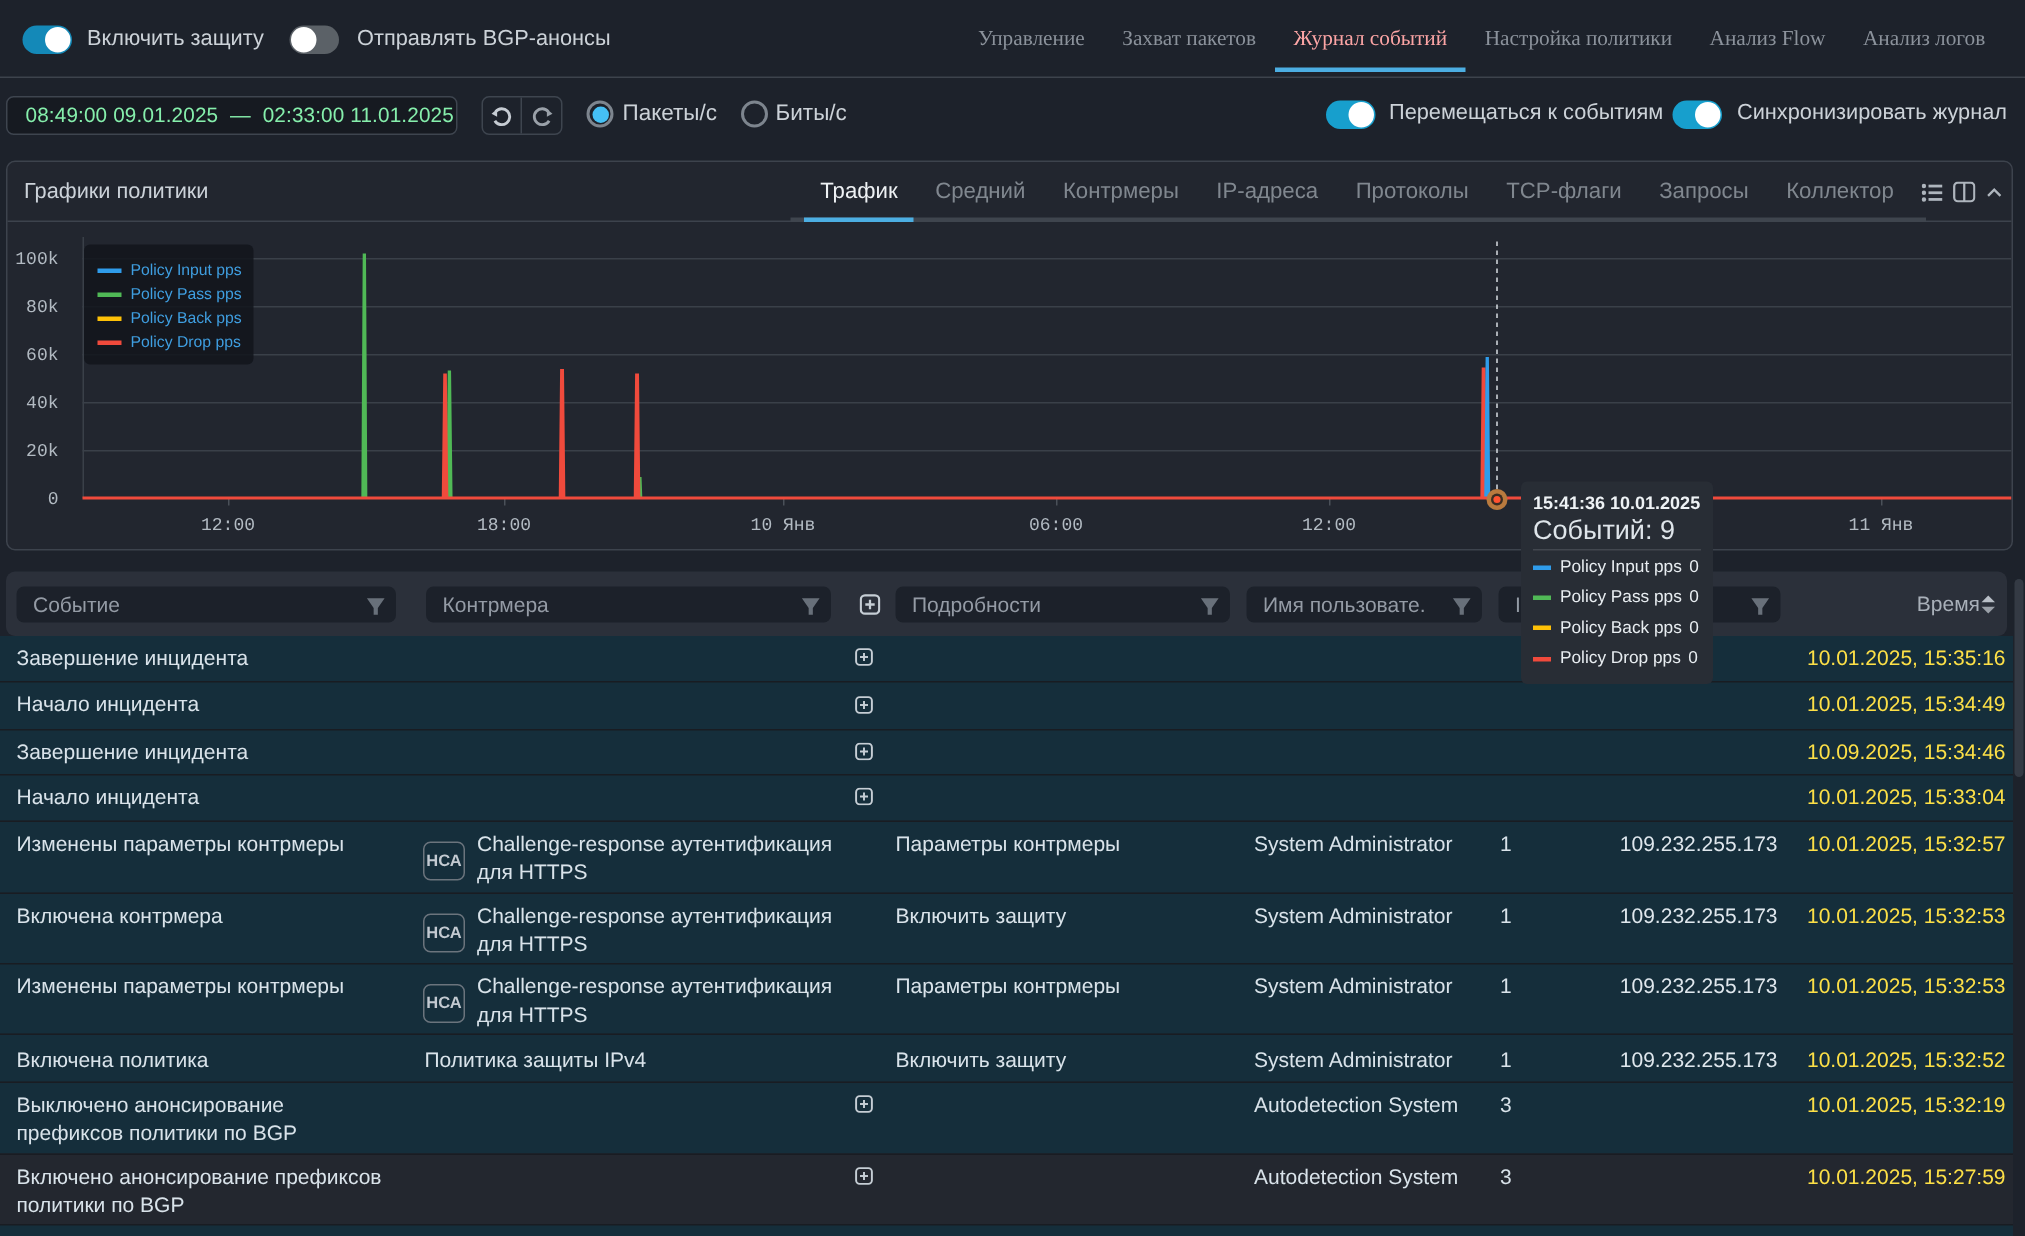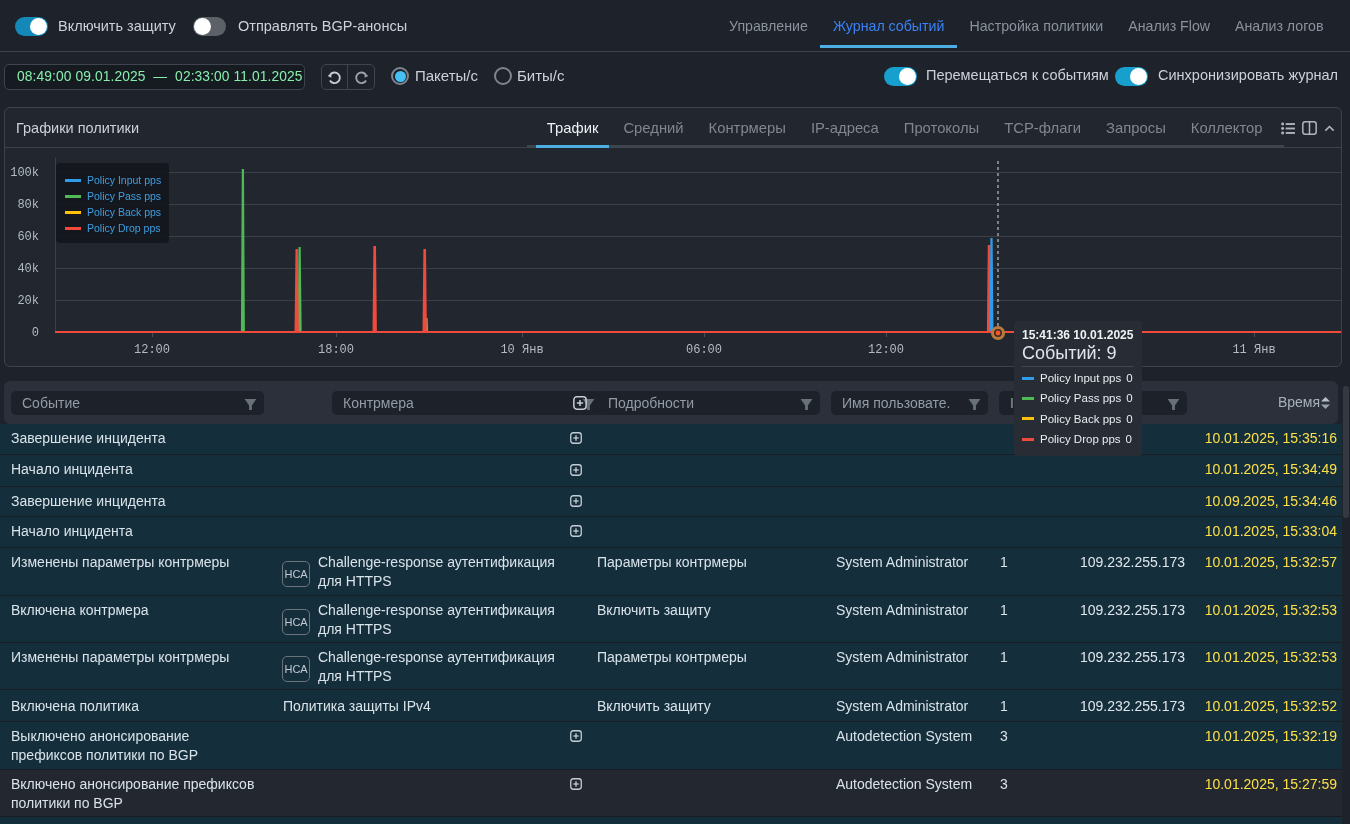--- a/index.html
+++ b/index.html
@@ -7,23 +7,23 @@
     font-family:"Liberation Sans", sans-serif; color:#ccd2d8; }
   
   #topbar { position:absolute; left:0; top:0; width:1350px; height:52px;
     background:#1d222b; border-bottom:1px solid #3d434c; }
   .tgl { position:absolute; width:33px; height:19px; border-radius:10px; }
   .tgl .knob { position:absolute; top:1px; width:17px; height:17px; border-radius:50%; background:#fff; }
   .tgl.on { background:#1489b8; } .tgl.on .knob { right:1px; }
   .tgl.on2 { background:#179fcd; } .tgl.on2 .knob { right:1px; }
   .tgl.off { background:#5b6167; } .tgl.off .knob { left:1px; }
   .tlbl { position:absolute; font-size:14.5px; white-space:nowrap; color:#ccd2d8; }
-  #nav { position:absolute; right:14px; top:0; height:52px; display:flex; align-items:flex-start; }
+  #nav { position:absolute; right:14px; top:0; height:52px; display:flex; align-items:flex-start;font-family:Liberation Serif, serif; }
   #nav .t { padding:0 12.5px; font-size:14.2px; color:#8b929b; line-height:52px; height:52px; white-space:nowrap; }
-  #nav .t.act { color:#3b82f6; position:relative; }
+  #nav .t.act { color:#fca5a5; position:relative; }
   #nav .t.act:after { content:""; position:absolute; left:0; right:0; bottom:4px; height:3px; background:#4caee2; }
   
   #toolbar { position:absolute; left:0; top:53px; width:1350px; height:50px; }
   #dateinput { position:absolute; left:4px; top:11px; width:301px; height:26px;
     background:#161a21; border:1px solid #3e454f; border-radius:5px;
     font-size:13.8px; color:#86efac; line-height:24px; padding-left:12px; white-space:nowrap; letter-spacing:0.1px; }
   #undoredo { position:absolute; left:321px; top:11px; width:54px; height:26px;
     border:1px solid #3e454f; border-radius:5px; display:flex; }
   #undoredo .b { width:50%; display:flex; align-items:center; justify-content:center; }
   #undoredo .b:first-child { border-right:1px solid #3e454f; }
@@ -60,40 +60,41 @@
     background:#2b303a; border-radius:6px; }
   .fin { position:absolute; top:10px; height:24px; background:#1c212a; border-radius:5px;
     font-size:14px; color:#949ba5; line-height:24px; padding-left:11px; }
   .fin svg { position:absolute; right:7px; top:7px; }
   #rows { position:absolute; left:0; top:424px; width:1342px; }
   .row { position:relative; width:100%; background:#152e3b; border-top:1px solid #191c22; }
   .row:first-child { border-top:none; }
   .row.dark { background:#23272f; }
   .row .c { position:absolute; top:5px; font-size:14px; line-height:19px; color:#d9e3ea; }
   .badge { position:absolute; left:282px; top:13px; width:28px; height:26px; border:1px solid #6b747d;
-    border-radius:5px; font-size:11px; color:#c3cad1; display:flex; align-items:center; justify-content:center; }
+    border-radius:5px; font-size:11px; color:#c3cad1; display:flex; align-items:center; justify-content:center;font-weight:bold; }
   .sq { position:absolute; left:570px; top:8px; }
   .time { position:absolute; right:5px; top:5px; font-size:14px; line-height:19px; color:#fde047; }
   .ip { position:absolute; left:1000px; width:185px; text-align:right; top:5px; font-size:14px; line-height:19px; color:#dfe7ed; }
   #scrollbar { position:absolute; left:1343px; top:386px; width:6px; height:132px; background:#343a44; border-radius:3px; }
 </style>
 </head>
 <body>
 
 <div id="topbar">
   <div class="tgl on" style="left:15px; top:17px;">
       <div class="knob"></div>
     </div>
   <div class="tlbl" style="left:58px; top:18px;">Включить защиту</div>
   <div class="tgl off" style="left:193px; top:17px;">
       <div class="knob"></div>
     </div>
   <div class="tlbl" style="left:238px; top:18px;">Отправлять BGP-анонсы</div>
   <div id="nav">
     <div class="t">Управление</div>
+    <div class="t">Захват пакетов</div>
     <div class="t act">Журнал событий</div>
     <div class="t">Настройка политики</div>
     <div class="t">Анализ Flow</div>
     <div class="t">Анализ логов</div>
   </div>
 </div>
 
 <div id="toolbar">
   <div id="dateinput">08:49:00 09.01.2025&nbsp; —&nbsp; 02:33:00 11.01.2025</div>
   <div id="undoredo">
@@ -233,21 +234,21 @@
       </div>
   </div>
 </div>
 
 <div id="fband">
   <div class="fin" style="left:7px; width:253px;">Событие
     <svg width="13" height="13" viewBox="0 0 13 13">
         <path d="M0.6 0.9 H12.4 L7.9 7.4 L7.9 11.9 L5.1 11.9 L5.1 7.4 Z" fill="#68707a"></path>
       </svg>
   </div>
-  <div class="fin" style="left:280px; width:270px;margin-left:48px;">Контрмера
+  <div class="fin" style="left:280px; width:270px;">Контрмера
     <svg width="13" height="13" viewBox="0 0 13 13">
         <path d="M0.6 0.9 H12.4 L7.9 7.4 L7.9 11.9 L5.1 11.9 L5.1 7.4 Z" fill="#68707a"></path>
       </svg>
   </div>
   <svg style="position:absolute; left:569px; top:15px;" width="14" height="14" viewBox="0 0 13 13">
       <rect x="0.8" y="0.8" width="11.4" height="11.4" rx="2.6" fill="none" stroke="#c6ced5" stroke-width="1.4"></rect>
       <line x1="6.5" y1="3.6" x2="6.5" y2="9.4" stroke="#c6ced5" stroke-width="1.4"></line>
       <line x1="3.6" y1="6.5" x2="9.4" y2="6.5" stroke="#c6ced5" stroke-width="1.4"></line>
     </svg>
   <div class="fin" style="left:593px; width:223px;">Подробности

